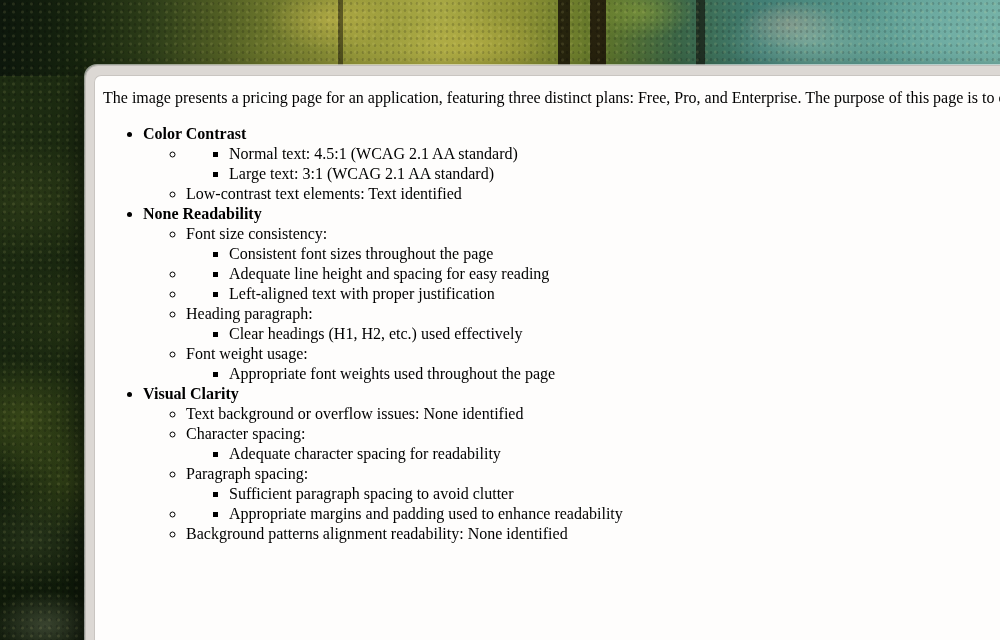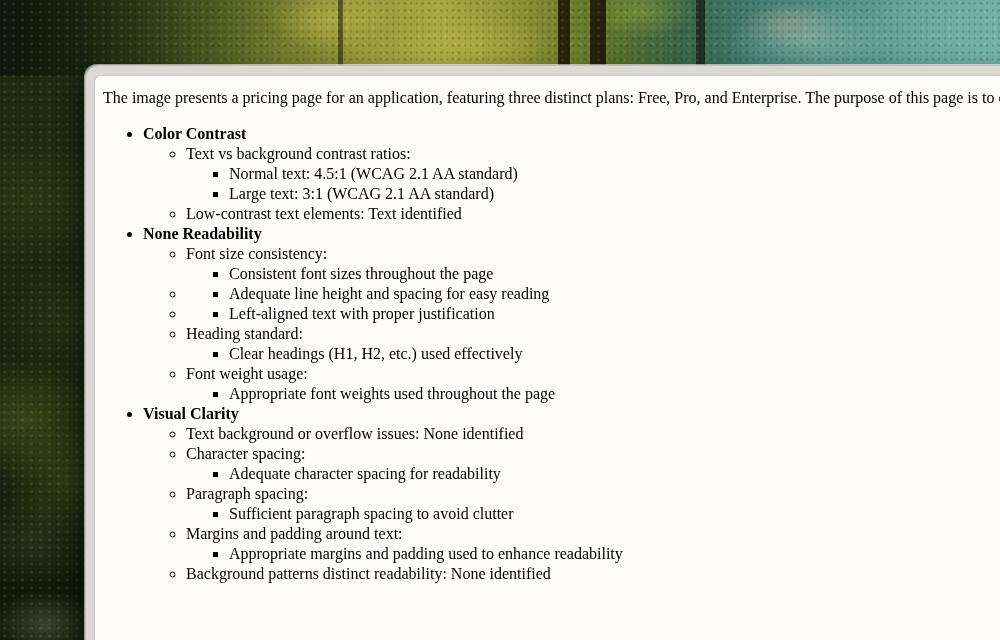--- a/index.html
+++ b/index.html
@@ -89,52 +89,52 @@
 <body>
 
 <div class="wallpaper"></div>
 
 <div class="window">
   <div class="window-inner">
     <p class="intro">The image presents a pricing page for an application, featuring three distinct plans: Free, Pro, and Enterprise. The purpose of this page is to clearly communicate the options available to users.</p>
 
     <ul class="l1" id="report-list">
         <li><span class="sec-title">Color Contrast</span><ul class="l2">
-            <li><span>Text vs background contrast ratios:</span><ul class="l3">
+            <li><ul class="l3">
                 <li>Normal text: 4.5:1 (WCAG 2.1 AA standard)</li>
                 <li>Large text: 3:1 (WCAG 2.1 AA standard)</li>
               </ul></li>
             <li><span>Low-contrast text elements: Text identified</span></li>
           </ul></li>
         <li><span class="sec-title">None Readability</span><ul class="l2">
             <li><span>Font size consistency:</span><ul class="l3">
                 <li>Consistent font sizes throughout the page</li>
               </ul></li>
             <li><ul class="l3">
                 <li>Adequate line height and spacing for easy reading</li>
               </ul></li>
             <li><ul class="l3">
                 <li>Left-aligned text with proper justification</li>
               </ul></li>
-            <li><span>Heading standard:</span><ul class="l3">
+            <li><span>Heading paragraph:</span><ul class="l3">
                 <li>Clear headings (H1, H2, etc.) used effectively</li>
               </ul></li>
             <li><span>Font weight usage:</span><ul class="l3">
                 <li>Appropriate font weights used throughout the page</li>
               </ul></li>
           </ul></li>
         <li><span class="sec-title">Visual Clarity</span><ul class="l2">
             <li><span>Text background or overflow issues: None identified</span></li>
             <li><span>Character spacing:</span><ul class="l3">
                 <li>Adequate character spacing for readability</li>
               </ul></li>
             <li><span>Paragraph spacing:</span><ul class="l3">
                 <li>Sufficient paragraph spacing to avoid clutter</li>
               </ul></li>
-            <li><span>Margins and padding around text:</span><ul class="l3">
+            <li><ul class="l3">
                 <li>Appropriate margins and padding used to enhance readability</li>
               </ul></li>
-            <li><span>Background patterns distinct readability: None identified</span></li>
+            <li><span>Background patterns alignment readability: None identified</span></li>
           </ul></li>
       </ul>
 
   </div>
 </div>
 
 </body></html>

